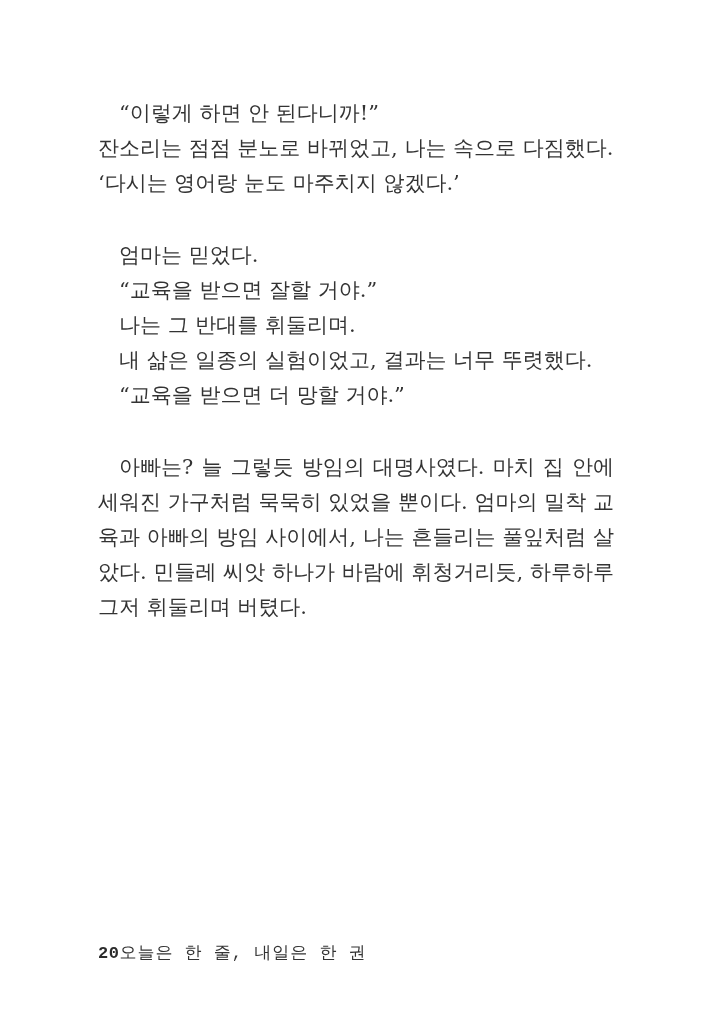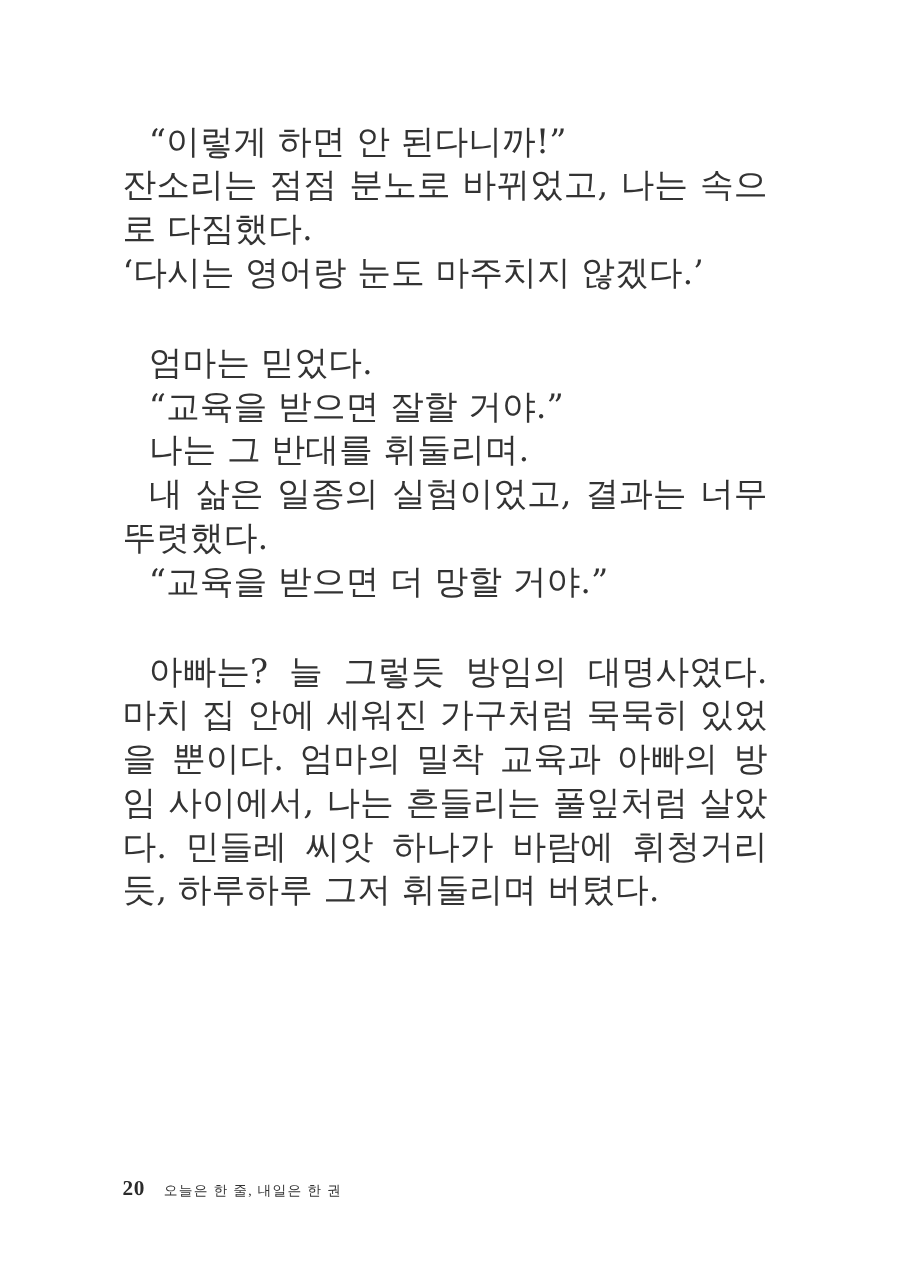--- a/index.html
+++ b/index.html
@@ -18,21 +18,21 @@
     width: 721px;
     height: 1024px;
     background: #ffffff;
   }
   .body-text {
     position: absolute;
     left: 98px;
     top: 96px;
     width: 516px;
     font-family: "DejaVu Serif", "Liberation Serif", serif;
-    font-size: 27px;
+    font-size: 21px;
     line-height: 35px;
     color: #333333;
     text-align: justify;
     word-break: break-all;
   }
   .section {
     margin: 0;
   }
   .section + .section {
     margin-top: 37px;
@@ -42,31 +42,30 @@
   }
   .para.indent {
     text-indent: 21px;
   }
   .footer {
     position: absolute;
     left: 98px;
     top: 941px;
     display: flex;
     align-items: baseline;
-    gap: 15px;
-    font-family: Liberation Serif, serif;
+    font-family: Liberation Mono, monospace;
     color: #2b2b2b;
   }
   .page-num {
     font-size: 17px;
     font-weight: 700;
     letter-spacing: 0.5px;
   }
   .book-title {
-    font-size: 11px;
+    font-size: 17px;
     letter-spacing: 1px;
     color: #333333;
   }
 </style>
 </head>
 <body>
 
 <div class="page">
 
   <main class="body-text">

